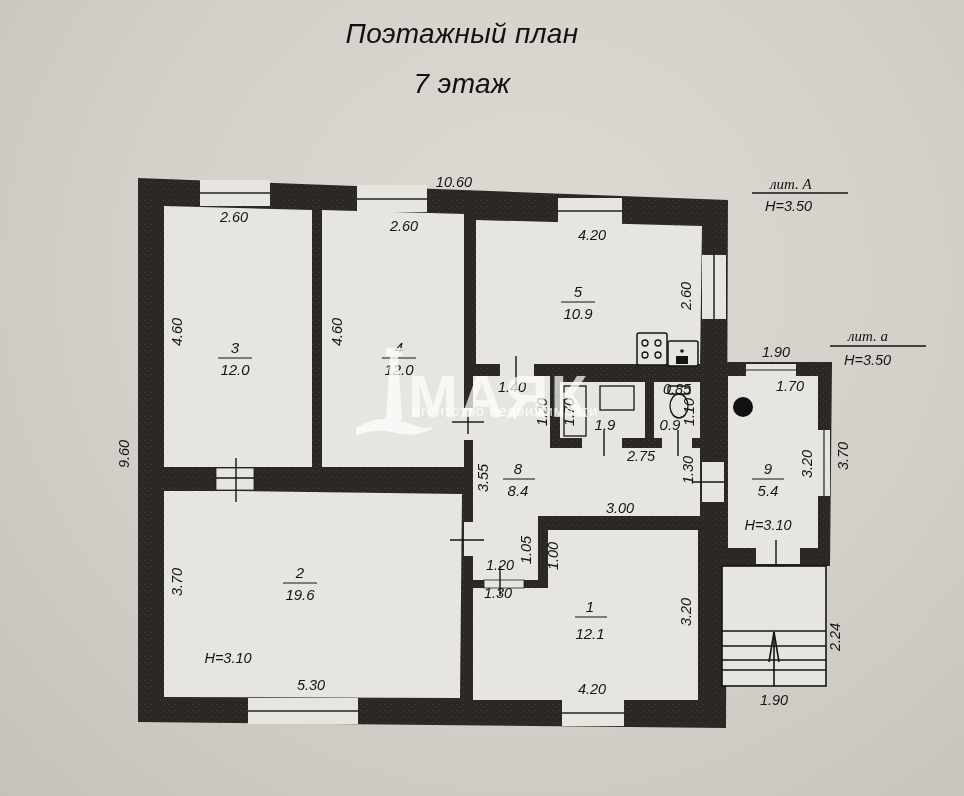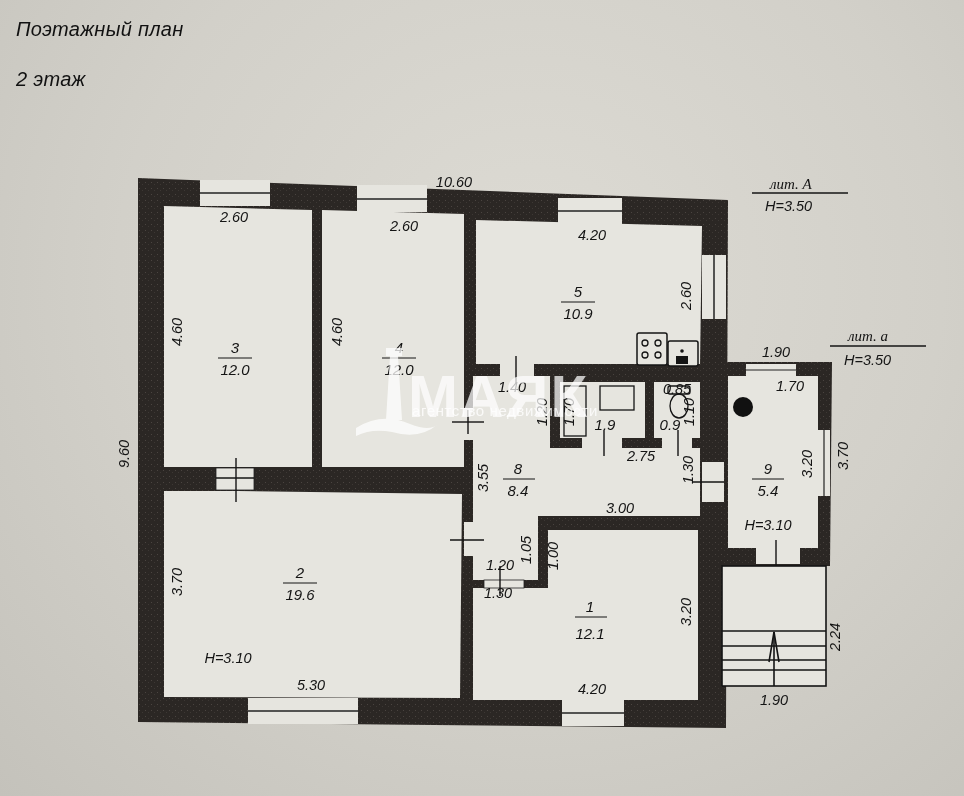--- a/index.html
+++ b/index.html
@@ -4,37 +4,37 @@
 <style>
   html, body { margin: 0; padding: 0; }
   body {
     width: 964px; height: 796px; overflow: hidden; position: relative;
     background: #cfcdc6;
     background-image: radial-gradient(ellipse at 55% 35%, #dddbd4 0%, #d2d0c9 55%, #c4c2bb 100%);
     font-family: "Liberation Sans", sans-serif;
     color: #141414;
   }
   .title {
-    position: absolute; left: 16px; width: 924px; text-align: left;
-    font-style: italic; font-size: 20px; letter-spacing: 0.3px; color: #111;
+    position: absolute; left: 0; width: 924px; text-align: center;
+    font-style: italic; font-size: 28px; letter-spacing: 0.3px; color: #111;
   }
   .t1 { top: 18px; }
   .t2 { top: 68px; }
   svg.plan { position: absolute; left: 0; top: 0; }
   .dim { font-family: "Liberation Sans", sans-serif; font-style: italic; font-size: 14.5px; fill: #141414; }
   .num { font-family: "Liberation Sans", sans-serif; font-style: italic; font-size: 15px; fill: #141414; }
   .lit { font-family: "Liberation Serif", serif; font-style: italic; font-size: 15px; fill: #141414; }
   .wm-title { font-family: "Liberation Sans", sans-serif; font-weight: bold; font-size: 60px; fill: #ffffff; opacity: 0.72; letter-spacing: 2px; }
   .wm-sub { font-family: "Liberation Sans", sans-serif; font-size: 15px; fill: #ffffff; opacity: 0.8; letter-spacing: 0.6px; }
 </style>
 </head>
 <body>
 
 <div class="title t1">Поэтажный план</div>
-<div class="title t2">2 этаж</div>
+<div class="title t2">7 этаж</div>
 
 <svg class="plan" width="964" height="796" viewBox="0 0 964 796">
   <defs>
     <pattern id="wallTex" width="6" height="6" patternUnits="userSpaceOnUse">
       <rect width="6" height="6" fill="#2b2724"></rect>
       <rect x="1" y="2" width="1" height="1" fill="#4a4440"></rect>
       <rect x="4" y="4" width="1" height="1" fill="#3d3834"></rect>
     </pattern>
   </defs>
 

